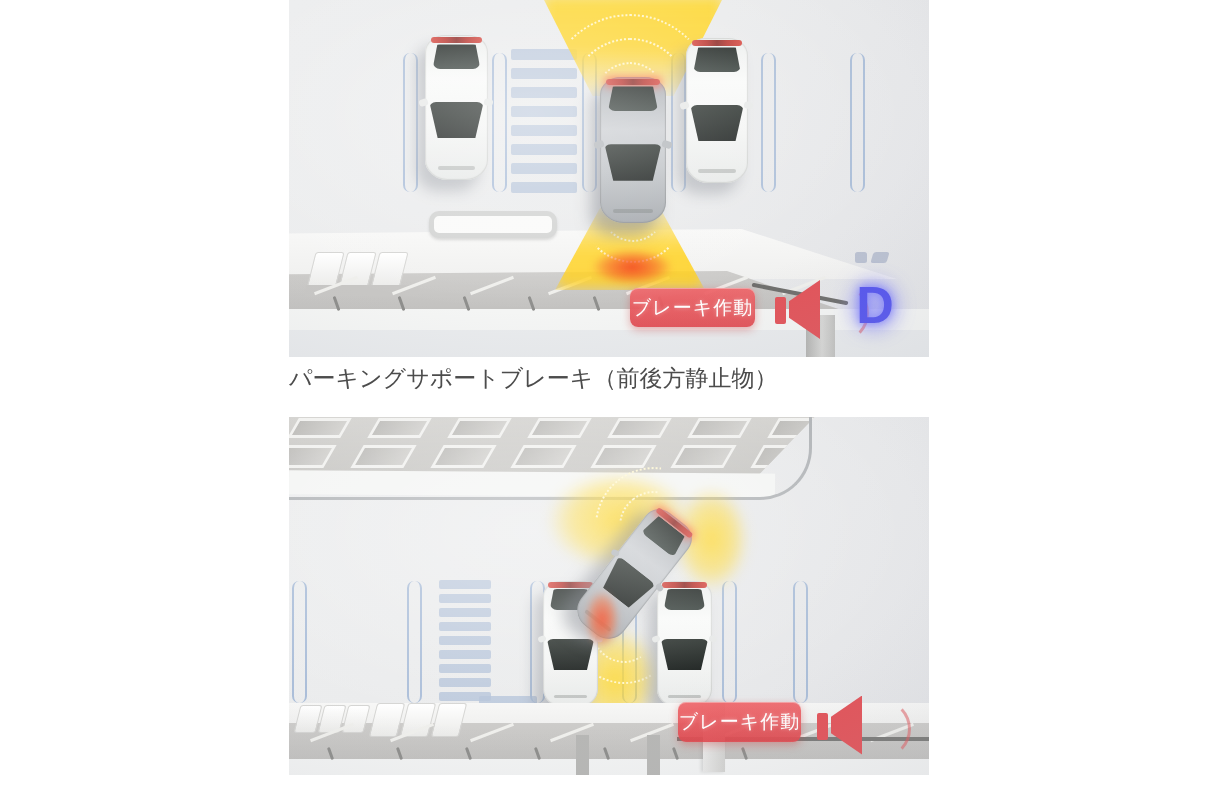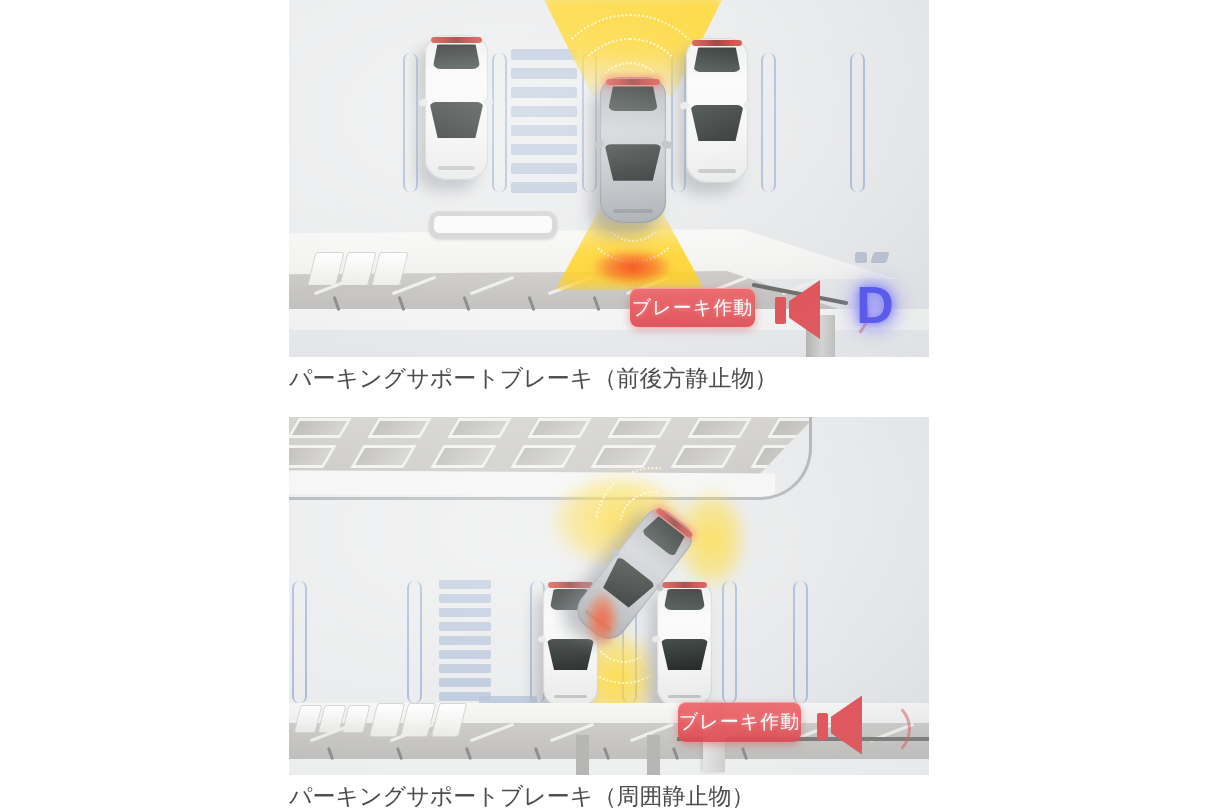--- a/index.html
+++ b/index.html
@@ -335,14 +335,13 @@
       <span>ブレーキ作動</span>
     </div>
     <div class="spk" style="left:528px;top:279px;width:90px;height:60px;">
       <div class="bar"></div>
       <div class="cone"></div>
       <div class="wave"></div>
     </div>
 
     <div class="vig" style="z-index:11;"></div>
   </div>
-  <p class="caption">パーキングサポートブレーキ（周囲静止物）</p>
 </div>
 
 </body></html>

